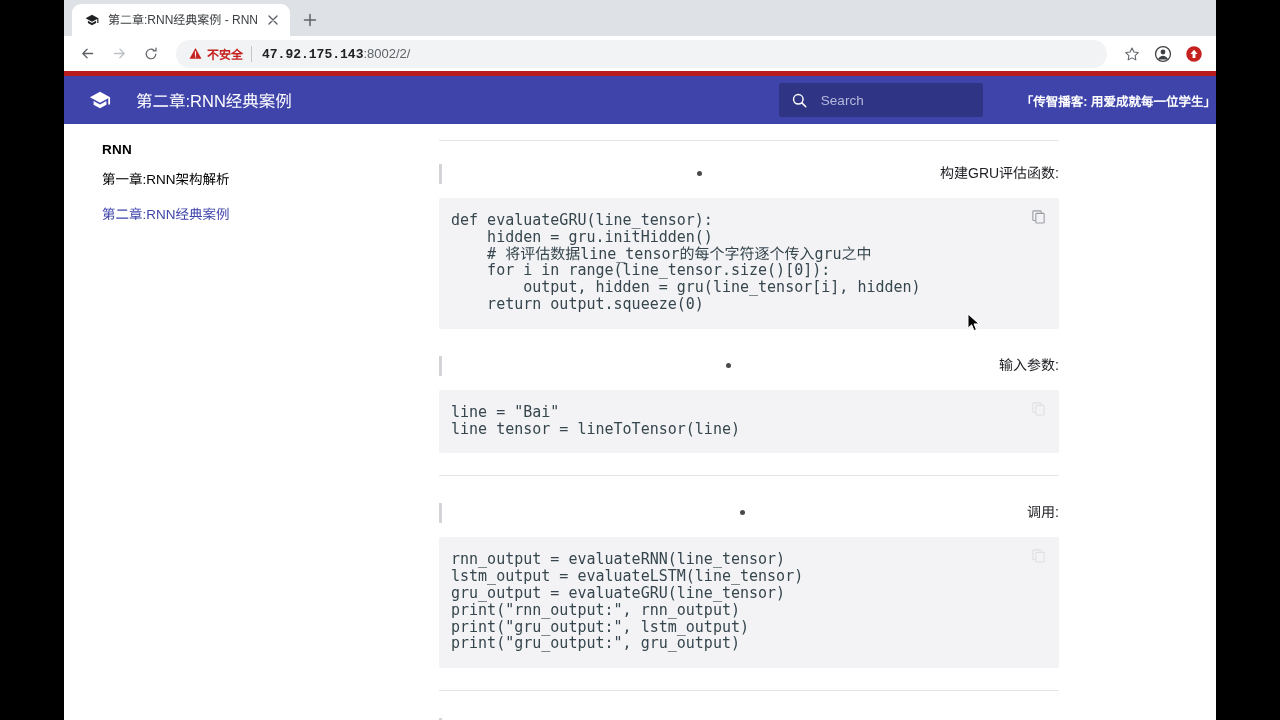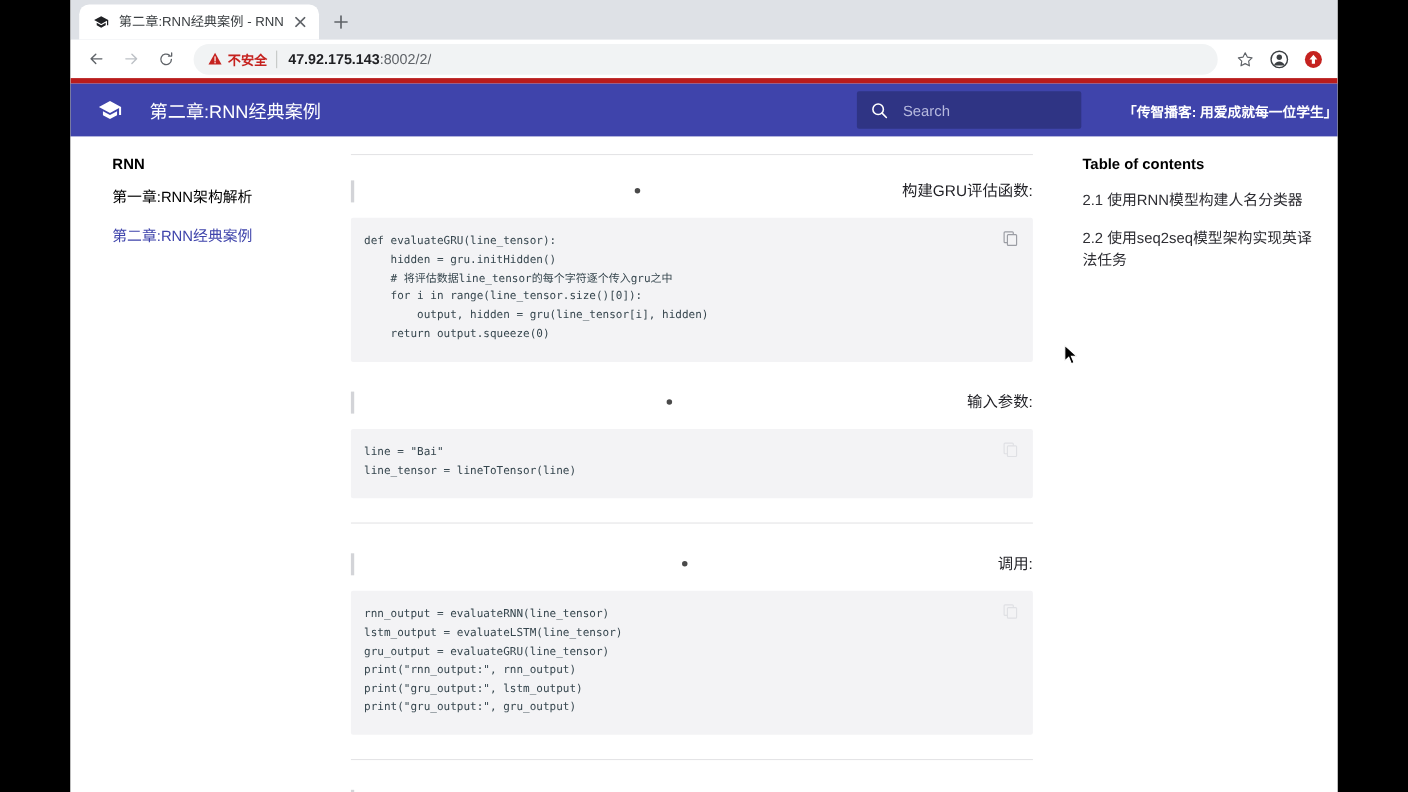--- a/index.html
+++ b/index.html
@@ -135,21 +135,21 @@
     margin-right: 10px;
     flex: 0 0 1px;
   }
   .url {
     font-size: 13px;
     color: #5f6368;
     white-space: nowrap;
     overflow: hidden;
     text-overflow: ellipsis;
   }
-  .url .host { color: #202124; font-weight: bold; }
+  .url .host { color: #202124; font-weight: bold; font-family: Liberation Mono, monospace; }
 
   .toolbar-right {
     display: flex;
     align-items: center;
     flex: 0 0 auto;
   }
   .tbicon {
     width: 28px; height: 28px;
     display: flex; align-items: center; justify-content: center;
     margin-left: 3px;
@@ -298,21 +298,21 @@
     position: relative;
     background: #f3f3f5;
     border-radius: 2px;
     padding: 14px 48px 16px 12px;
     box-sizing: border-box;
     margin-bottom: 8px;
   }
   .codeblock pre {
     margin: 0;
     font-family: "DejaVu Sans Mono", "Liberation Mono", monospace;
-    font-size: 10px;
+    font-size: 15px;
     line-height: 16.8px;
     color: #36464e;
     white-space: pre;
     overflow: hidden;
   }
   .copy-icon {
     position: absolute;
     top: 10px;
     right: 12px;
     width: 17px; height: 17px;
@@ -533,25 +533,20 @@
 
           <div class="bullet-row">
             <span class="anchor-bar"></span>
 
             <span class="bullet-text">输出效果:</span>
           </div>
 
         </div>
       </div>
 
-      <div class="toc">
-        <div class="toc-title">Table of contents</div>
-        <div class="toc-item">2.1 使用RNN模型构建人名分类器</div>
-        <div class="toc-item">2.2 使用seq2seq模型架构实现英译法任务</div>
-      </div>
 
     </div>
 
     <div class="cursor">
       <svg width="14" height="20" viewBox="0 0 14 20" aria-hidden="true">
         <path d="M1 1 L1 15.2 L4.6 11.8 L7 17.6 L9.4 16.6 L7 10.9 L12 10.9 Z" fill="#000000" stroke="#ffffff" stroke-width="1"></path>
       </svg>
     </div>
 
   </div>

